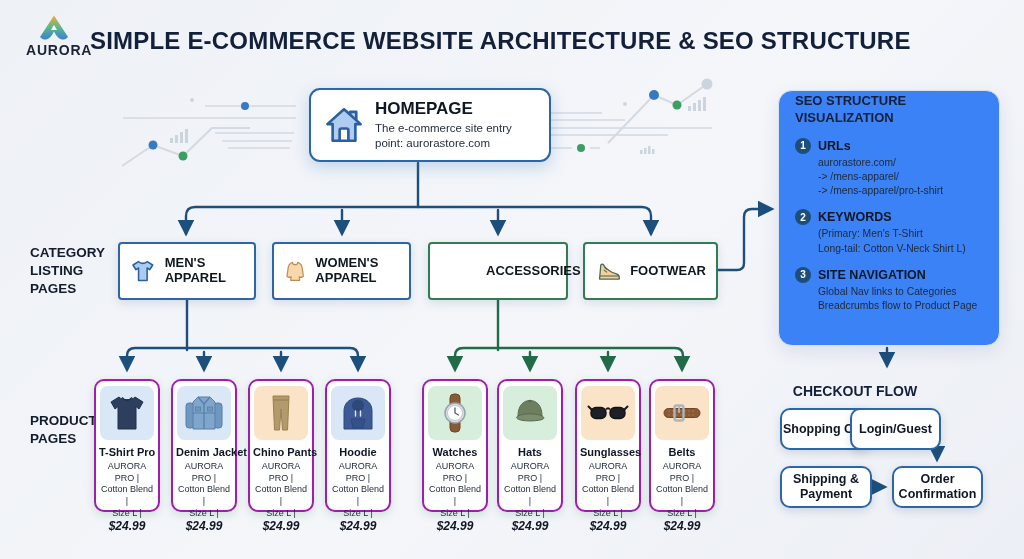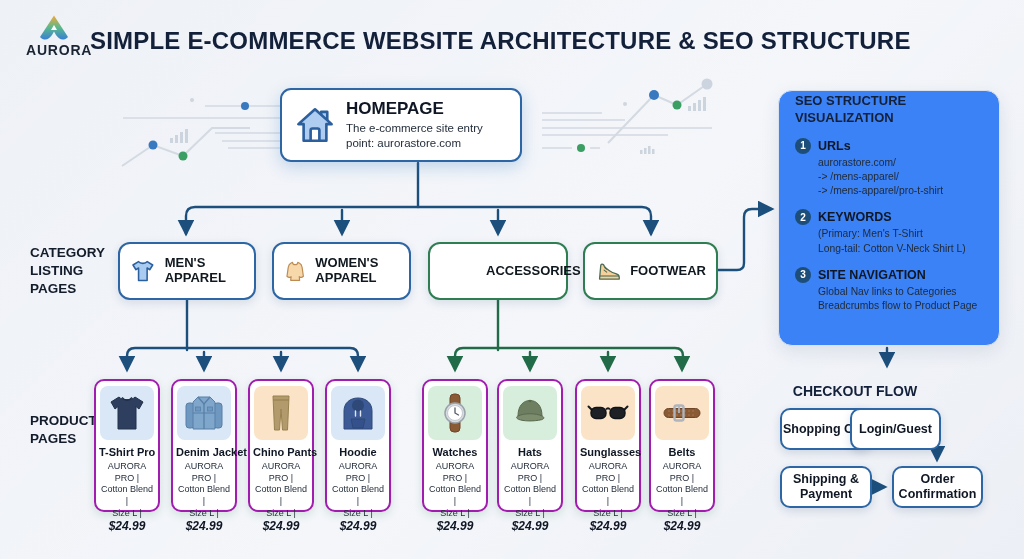--- a/index.html
+++ b/index.html
@@ -9,34 +9,34 @@
     background:linear-gradient(135deg,#eef1f6 0%,#f4f6fa 55%,#eceff5 100%);
     color:#101b2d;
   }
   .abs{position:absolute;}
   
   .logo{left:26px;top:14px;width:56px;text-align:center;}
   .logo-text{font-size:14px;font-weight:bold;letter-spacing:.8px;color:#1a2433;margin-top:1px;}
   .page-title{left:90px;top:27px;font-size:24px;font-weight:bold;letter-spacing:.2px;color:#13203a;white-space:nowrap;}
   
   .homepage-box{
-    left:280px;top:88px;width:242px;height:74px;background:#fff;
+    left:309px;top:88px;width:242px;height:74px;background:#fff;
     border:2.5px solid #2c66a5;border-radius:11px;
     box-shadow:0 5px 16px rgba(59,130,196,.28);
     display:flex;align-items:center;gap:10px;padding:0 12px;box-sizing:border-box;z-index:3;
   }
   .homepage-title{font-size:17px;font-weight:bold;color:#0f1724;}
   .homepage-desc{font-size:11.5px;color:#1f2937;line-height:1.3;margin-top:2px;width:162px;}
   
   .side-label{font-size:13.5px;font-weight:bold;line-height:1.35;color:#131c2b;}
   .label-categories{left:30px;top:244px;width:84px;}
   .label-products{left:30px;top:412px;width:70px;}
   
   .cat-box{
-    height:58px;background:#fff;border-radius:12px;display:flex;align-items:center;
+    height:58px;background:#fff;border-radius:4px;display:flex;align-items:center;
     gap:9px;padding:0 10px;box-sizing:border-box;z-index:3;
     box-shadow:0 3px 10px rgba(40,70,110,.14);top:242px;
   }
   .cat-blue{border:2.5px solid #2c66a5;}
   .cat-green{border:2.5px solid #2f7d52;}
   .cat-label{font-size:13px;font-weight:bold;color:#10181f;line-height:1.15;}
   
   .card{
     top:379px;width:66px;height:133px;background:#fff;border:2px solid #a21caf;border-radius:10px;
     box-shadow:0 3px 9px rgba(46,125,80,.18);box-sizing:border-box;padding:5px 3px;text-align:center;z-index:3;

